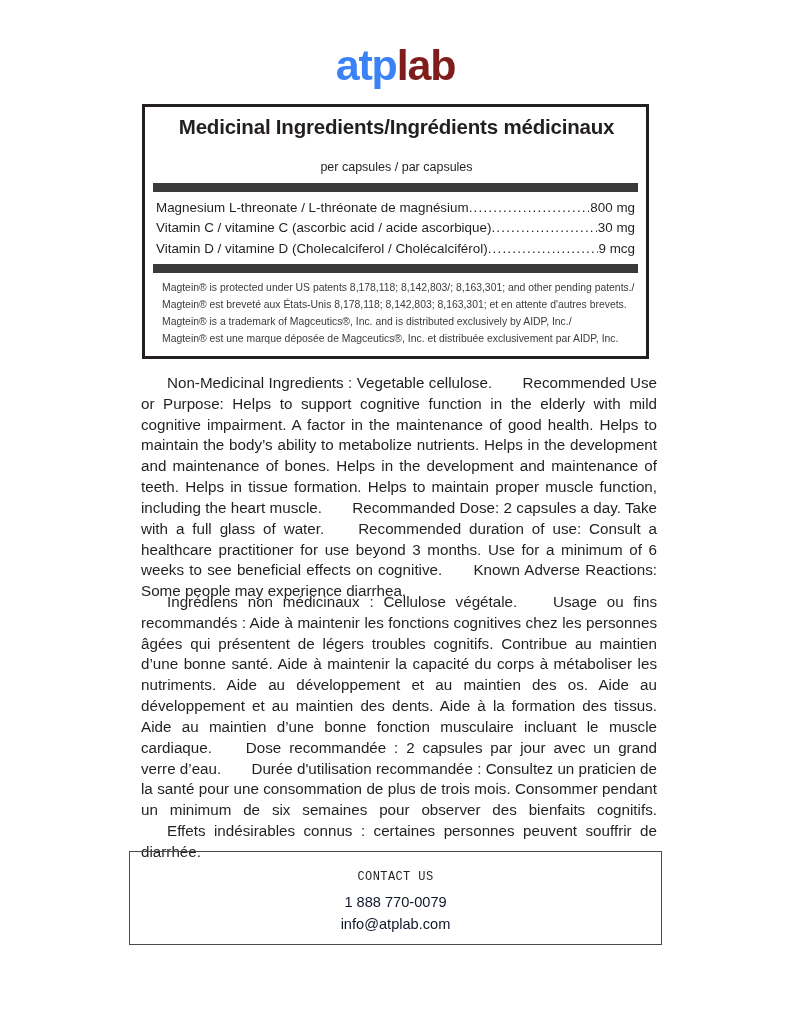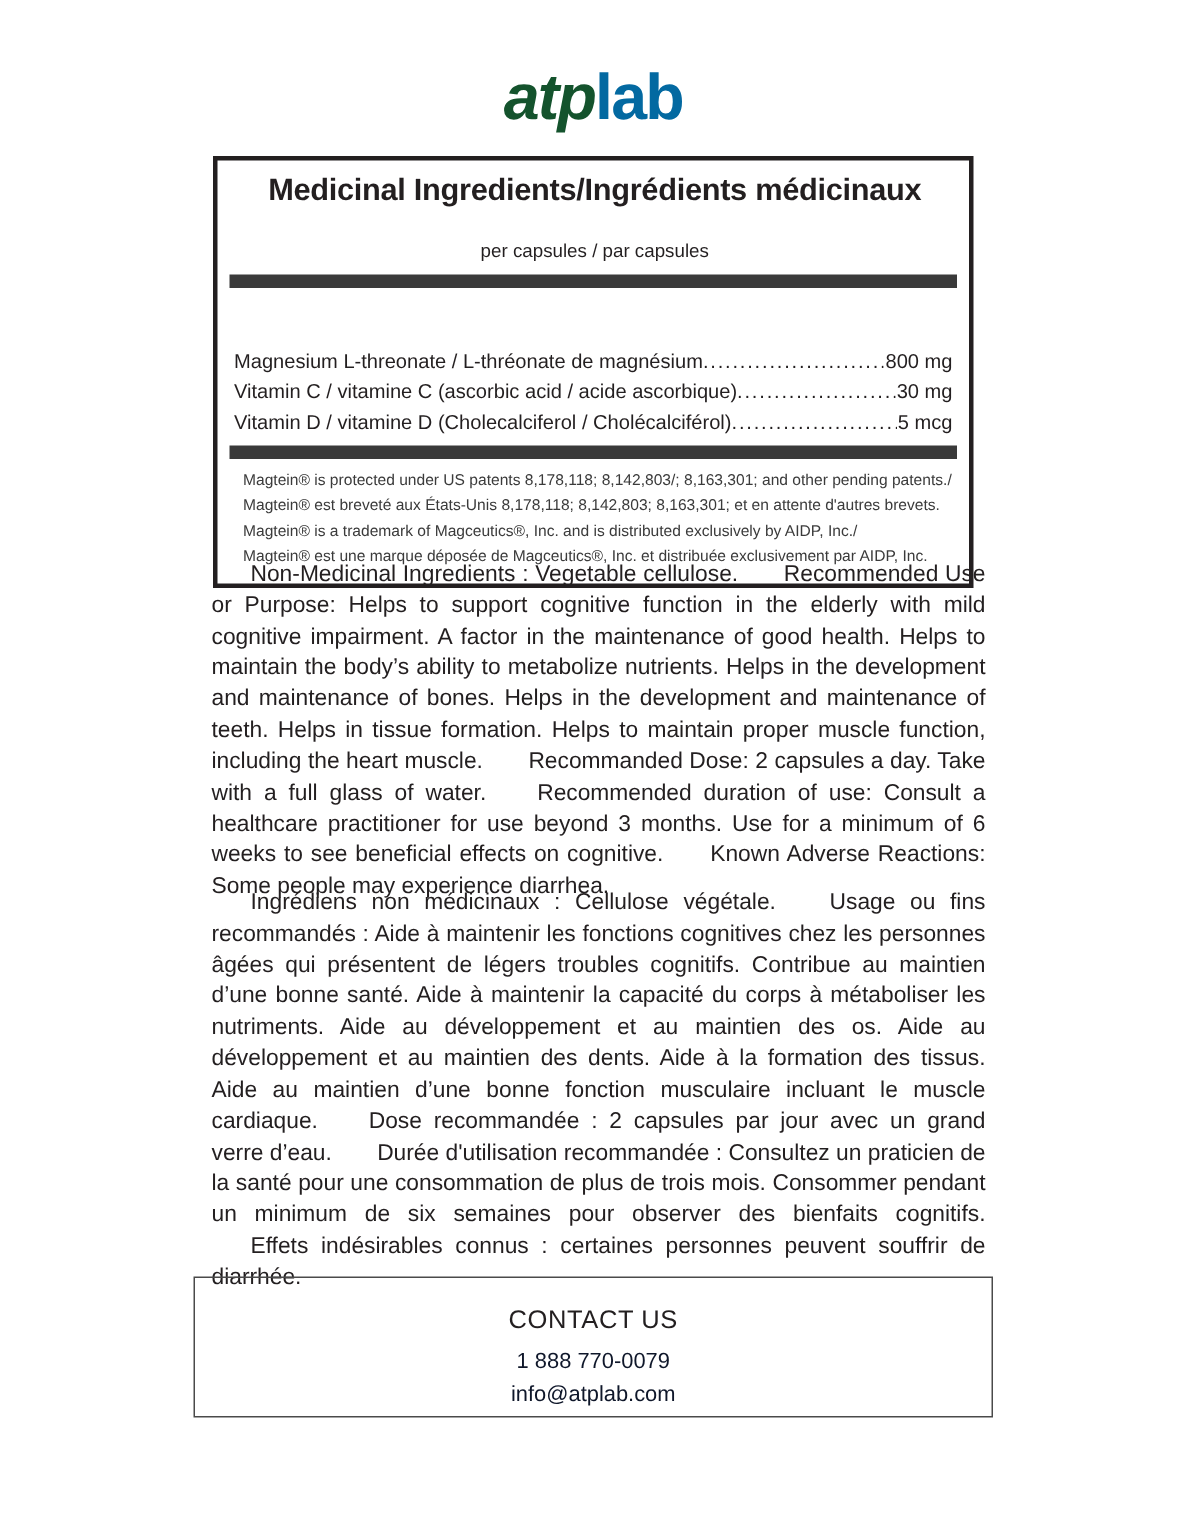--- a/index.html
+++ b/index.html
@@ -24,22 +24,22 @@
     height: 56px;
     box-sizing: border-box;
   }
   .logo {
     font-size: 43px;
     font-weight: bold;
     letter-spacing: -1.2px;
     line-height: 1;
     display: inline-block;
   }
-  .logo .atp { color: #14532d; font-style: italic; }
-  .logo .lab { color: #0369a1; }
+  .logo .atp { color: #3b82f6; }
+  .logo .lab { color: #7f1d1d; }
 
   
   .panel {
     position: absolute;
     left: 142px;
     top: 104px;
     width: 507px;
     box-sizing: border-box;
     border: 3px solid #231f20;
     background: #ffffff;
@@ -62,21 +62,20 @@
   }
   .rule-bar {
     height: 9px;
     background: #3a3a3a;
     margin: 3px 8px 0 8px;
   }
   .rule-bar.second { margin-top: 0; }
 
   .ing-list {
     padding: 6px 11px 5px 11px;
-    margin-top: 33px;
   }
   .ing-row {
     display: flex;
     align-items: baseline;
     font-size: 13.4px;
     line-height: 1.52;
     white-space: nowrap;
   }
   .ing-name { flex: 0 0 auto; }
   .ing-leader {
@@ -122,23 +121,24 @@
     left: 129px;
     top: 851px;
     width: 533px;
     height: 94px;
     box-sizing: border-box;
     border: 1.5px solid #4a4a4a;
     text-align: center;
     padding-top: 18px;
   }
   .contact-title {
-    font-size: 17px;
+    font-size: 12px;
     letter-spacing: 0.4px;
     color: #231f20;
+    font-family: Liberation Mono, monospace;
   }
   .contact-line {
     font-size: 14.6px;
     line-height: 1.42;
     margin-top: 8px;
     color: #0f172a;
   }
   .contact-line.second { margin-top: 1px; }
 </style>
 </head>
@@ -168,21 +168,21 @@
 
     <div class="ing-row">
       <span class="ing-name">Vitamin C / vitamine C (ascorbic acid / acide ascorbique)</span>
       <span class="ing-leader">............................................................................................................</span>
       <span class="ing-amount">30 mg</span>
     </div>
 
     <div class="ing-row">
       <span class="ing-name">Vitamin D / vitamine D  (Cholecalciferol / Cholécalciférol)</span>
       <span class="ing-leader">............................................................................................................</span>
-      <span class="ing-amount">5 mcg</span>
+      <span class="ing-amount">9 mcg</span>
     </div>
 
   </div>
 
   <div class="rule-bar second"></div>
 
   <div class="footnote">
     <div>Magtein® is protected under US patents 8,178,118; 8,142,803/; 8,163,301; and other pending patents./</div>
     <div>Magtein® est breveté aux États-Unis 8,178,118; 8,142,803; 8,163,301; et en attente d'autres brevets.</div>
     <div>Magtein® is a trademark of Magceutics®, Inc. and is distributed exclusively by AIDP, Inc./</div>

